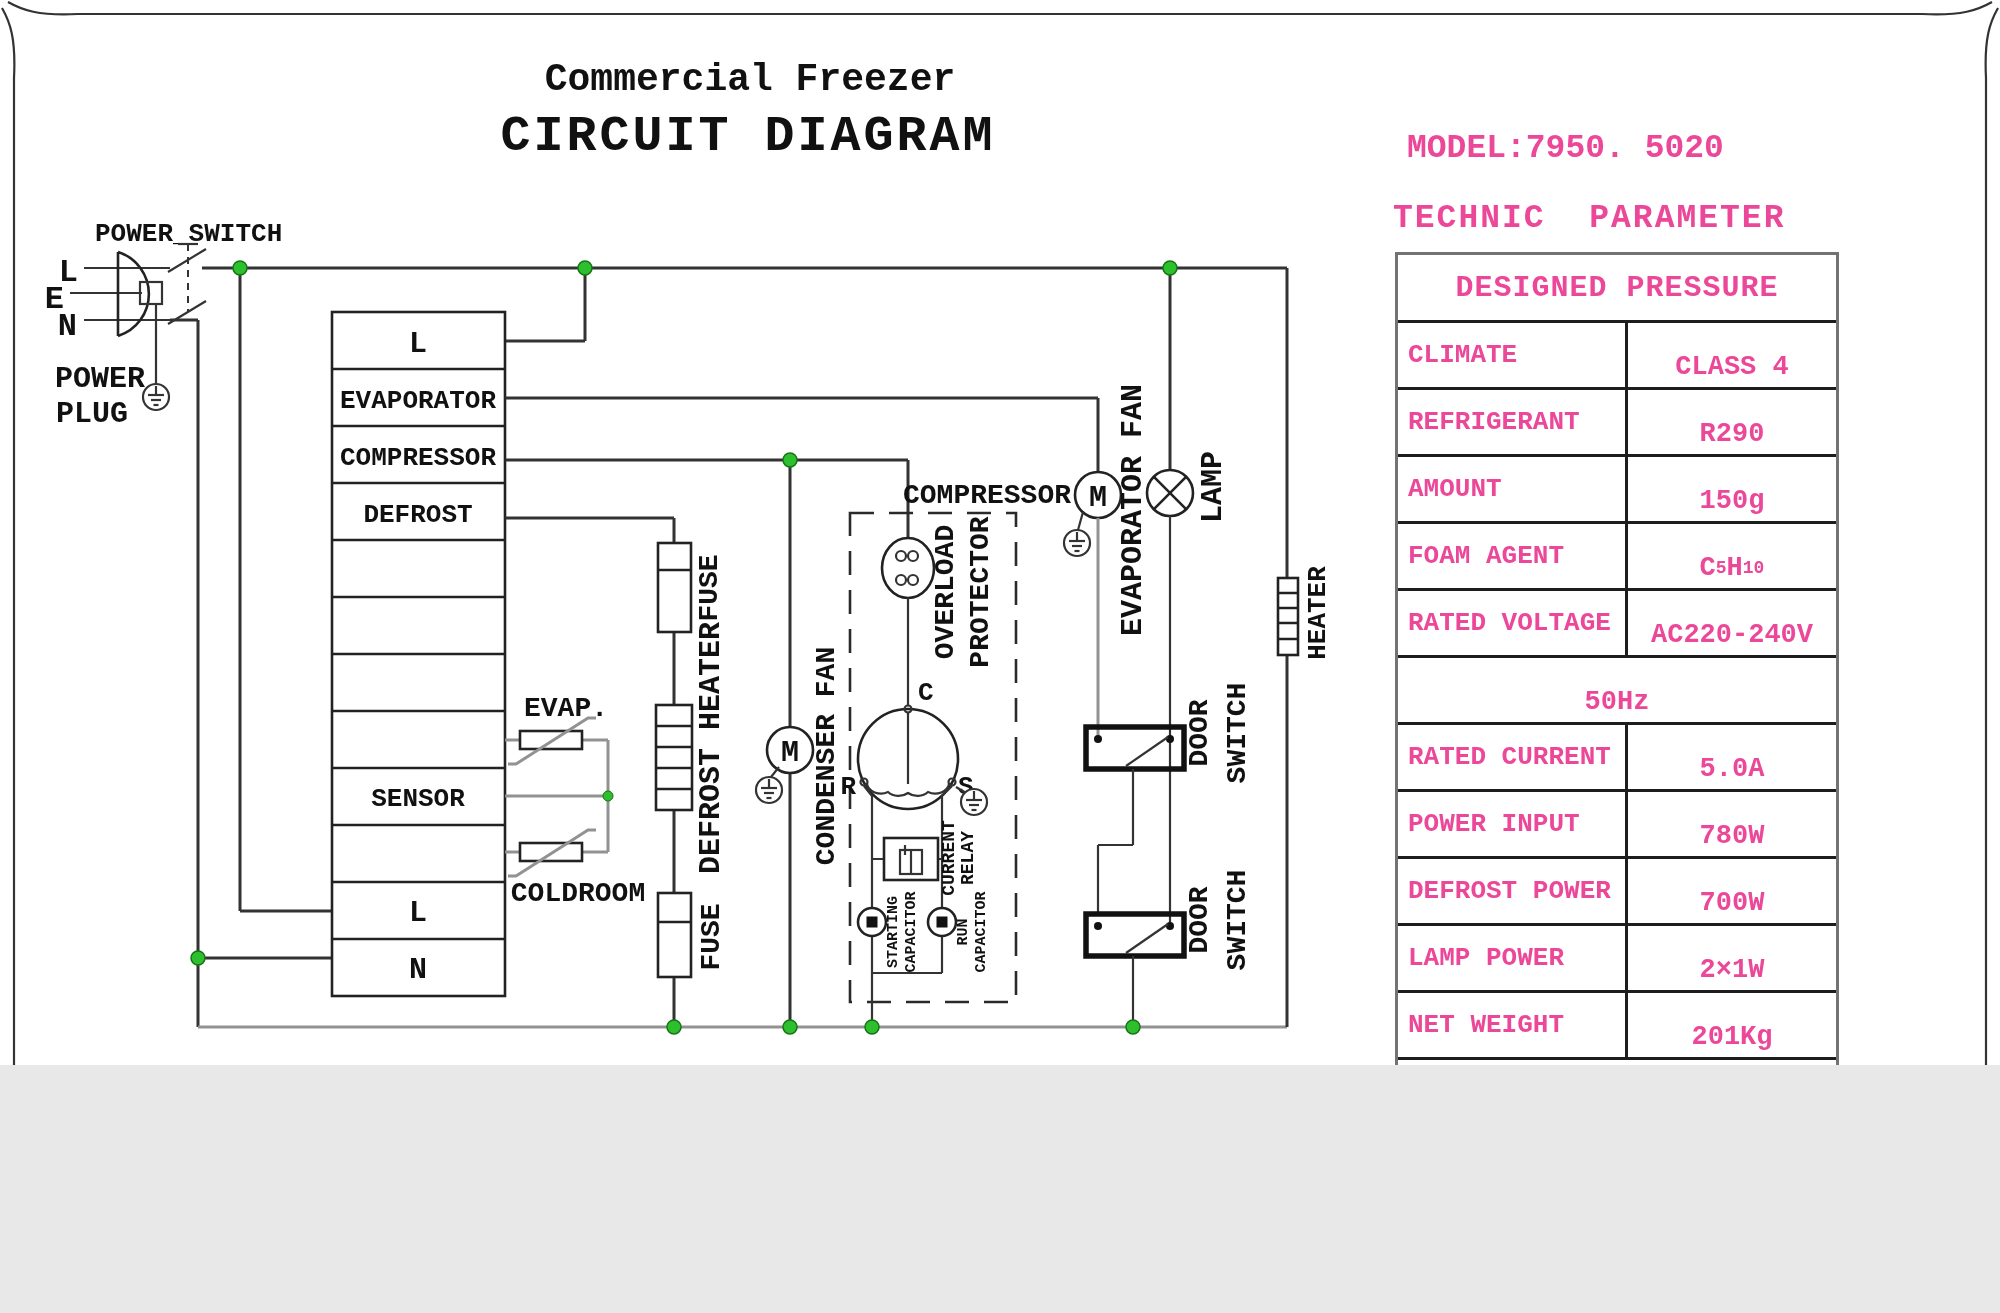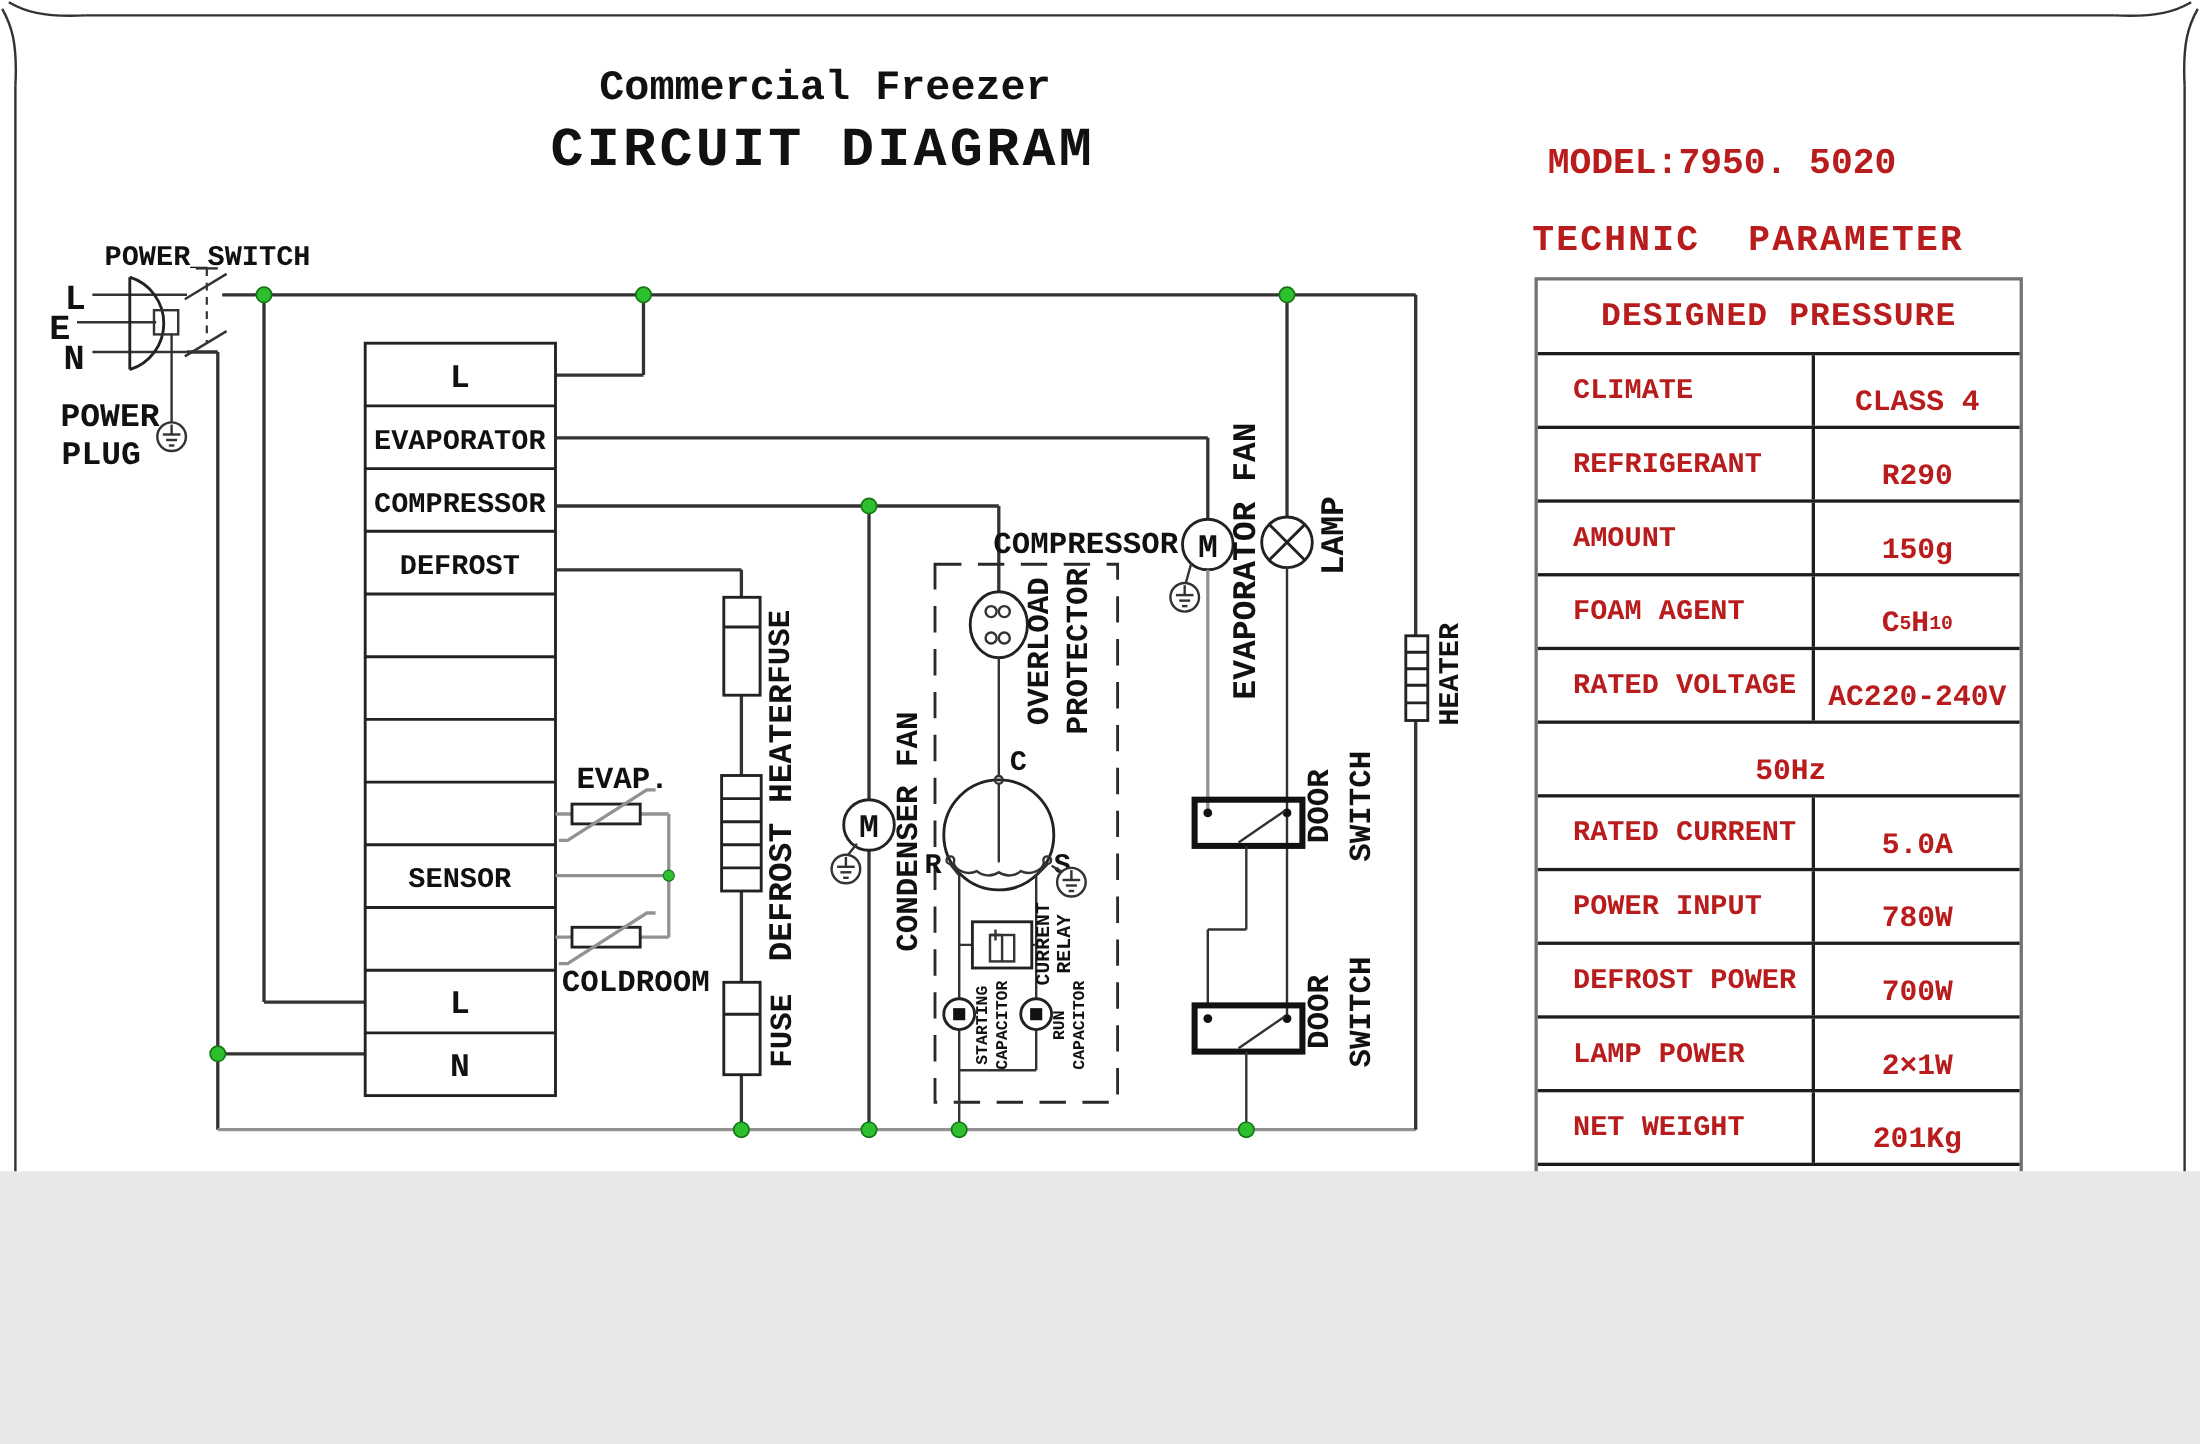--- a/index.html
+++ b/index.html
@@ -1,31 +1,31 @@
 <!DOCTYPE html>
 <html><head>
 <meta charset="utf-8">
 <style>
   html,body{margin:0;padding:0;background:#e8e8e8;}
   #page{position:relative;width:2000px;height:1065px;background:#ffffff;overflow:hidden;
-        font-family:"Liberation Mono","DejaVu Sans Mono",monospace;color:#b91c1c;}
+        font-family:"Liberation Mono","DejaVu Sans Mono",monospace;color:#ec4899;}
   svg text{font-family:"Liberation Mono","DejaVu Sans Mono",monospace;font-weight:bold;fill:#111;}
   .wire{stroke:#333;stroke-width:3;fill:none;}
   .wire-thin{stroke:#333;stroke-width:2.2;fill:none;}
   .wire-gray{stroke:#929292;stroke-width:3;fill:none;}
   .sym{stroke:#222;stroke-width:2.6;fill:none;}
   .sym-thick{stroke:#111;stroke-width:5.5;fill:none;}
   .dashbox{stroke:#2a2a2a;stroke-width:2.6;fill:none;stroke-dasharray:24 15;}
   .dashlink{stroke:#333;stroke-width:2;fill:none;stroke-dasharray:7 6;}
   .blackfill{fill:#111;stroke:none;}
   
   #param-table{position:absolute;left:1395px;top:252px;width:444px;border:3px solid #737373;box-sizing:border-box;}
   .pt-header{height:65px;display:flex;align-items:center;justify-content:center;
              font-size:30px;font-weight:bold;letter-spacing:1px;border-bottom:3px solid #1d1d1d;}
-  .pt-row{display:flex;height:64px;border-bottom:3px solid #1d1d1d;padding-left:22px;}
+  .pt-row{display:flex;height:64px;border-bottom:3px solid #1d1d1d;}
   .pt-row:last-child{border-bottom:none;align-items:center;}
   .pt-label{flex:0 0 230px;display:flex;align-items:center;padding-left:10px;
             font-size:26px;font-weight:bold;border-right:3px solid #1d1d1d;box-sizing:border-box;}
   .pt-value{flex:1;display:flex;align-items:center;justify-content:center;font-size:27px;font-weight:bold;margin-top:24px;}
   .pt-value sub{font-size:18px;line-height:0;}
   #model-line{position:absolute;left:1407px;top:130px;font-size:33px;font-weight:bold;white-space:pre;}
   #param-heading{position:absolute;left:1393px;top:200px;font-size:33px;font-weight:bold;white-space:pre;letter-spacing:2px;}
 </style>
 </head>
 <body>

